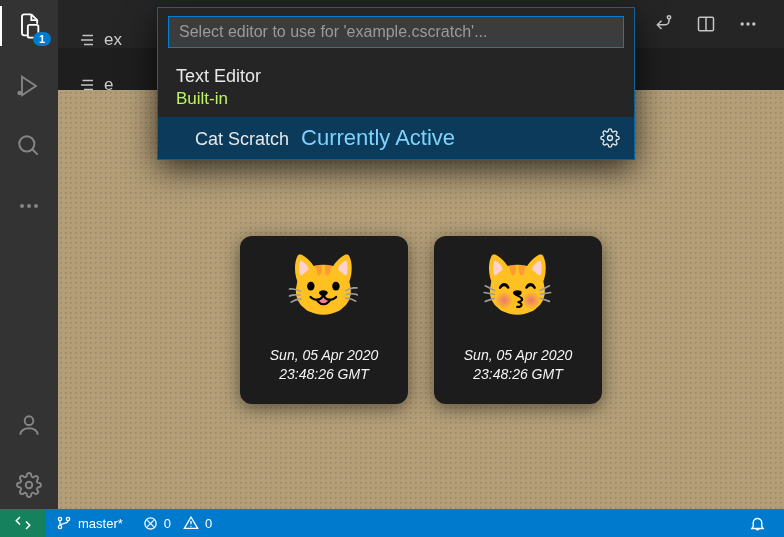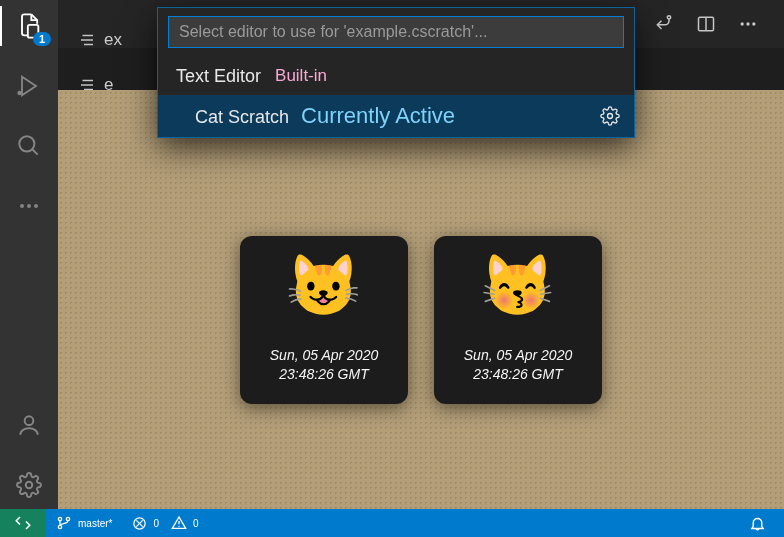--- a/index.html
+++ b/index.html
@@ -22,30 +22,30 @@
   .content { flex: 1; background: #b39e78; background-image: radial-gradient(rgba(0,0,0,0.12) 1px, transparent 1px); background-size: 5px 5px; display:flex; align-items:center; justify-content:center; gap: 26px; padding-top:40px; }
   .card { width: 168px; height: 168px; background: #1c1c1c; border-radius: 12px; box-shadow: 0 4px 18px rgba(0,0,0,0.5); display:flex; flex-direction:column; align-items:center; justify-content:center; gap:10px; padding:12px; }
   .emoji { font-size: 60px; line-height: 1; }
   .card-text { color: #f5f5f5; font-style: italic; font-size: 14px; text-align: center; line-height: 1.35; margin-top: 20px; }
   
   .quickpick { position: absolute; top: 7px; left: 157px; width: 478px; background: #252526; border: 1px solid #0e639c; box-shadow: 0 10px 30px rgba(0,0,0,0.7); z-index: 50; }
   .qp-input-wrap { padding: 8px 10px 10px 10px; text-decoration: underline; }
   .qp-input { width: 100%; height: 32px; background: #3c3c3c; border: 1px solid #007fd4; color: #cccccc; font-size: 16px; padding: 4px 10px; outline:none; }
   .qp-input::placeholder { color: #9a9a9a; }
   .qp-list { }
-  .qp-item { padding: 8px 14px 8px 18px; display:flex; flex-direction:row; gap:2px; position:relative; }
+  .qp-item { padding: 8px 14px 8px 18px; display:flex; flex-direction:column; gap:2px; position:relative; }
   .qp-item .line1 { display:flex; align-items:baseline; gap:12px; }
   .qp-label { color: #e8e8e8; font-size: 18px; }
   .qp-desc { color: #7dd3fc; font-size: 22px; }
-  .qp-sub { color: #f9a8d4; font-size: 17px; }
+  .qp-sub { color: #bef264; font-size: 17px; }
   .qp-item.selected { background: #0b3a5a; padding-left: 37px; }
   .qp-item.selected .qp-sub { color: #cfd8dd; }
   .qp-gear { position:absolute; right:14px; top:50%; transform:translateY(-50%); color:#e8e8e8; }
   
-  .statusbar { height: 28px; background: #007acc; display:flex; align-items:center; color:#fff; font-size:10px; }
+  .statusbar { height: 28px; background: #007acc; display:flex; align-items:center; color:#fff; font-size:13px; }
   .sb-remote { width: 46px; height: 100%; background: #16825d; display:flex; align-items:center; justify-content:center; }
   .sb-item { display:flex; align-items:center; gap:6px; padding: 0 10px; height:100%; cursor:pointer; }
   .sb-spacer { flex:1; }
   svg { display:block; }
   .list-icon { color:#c5c5c5; }
 </style>
 </head>
 <body>
 <div class="root">
 

